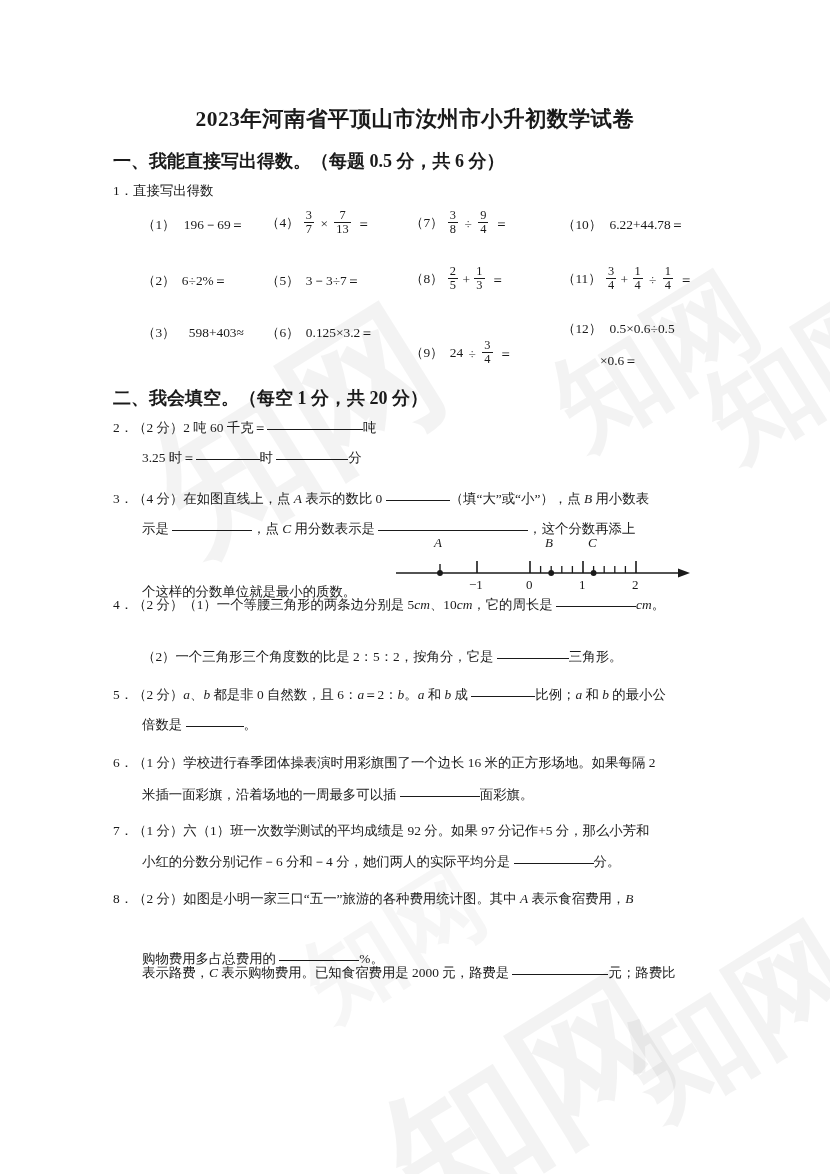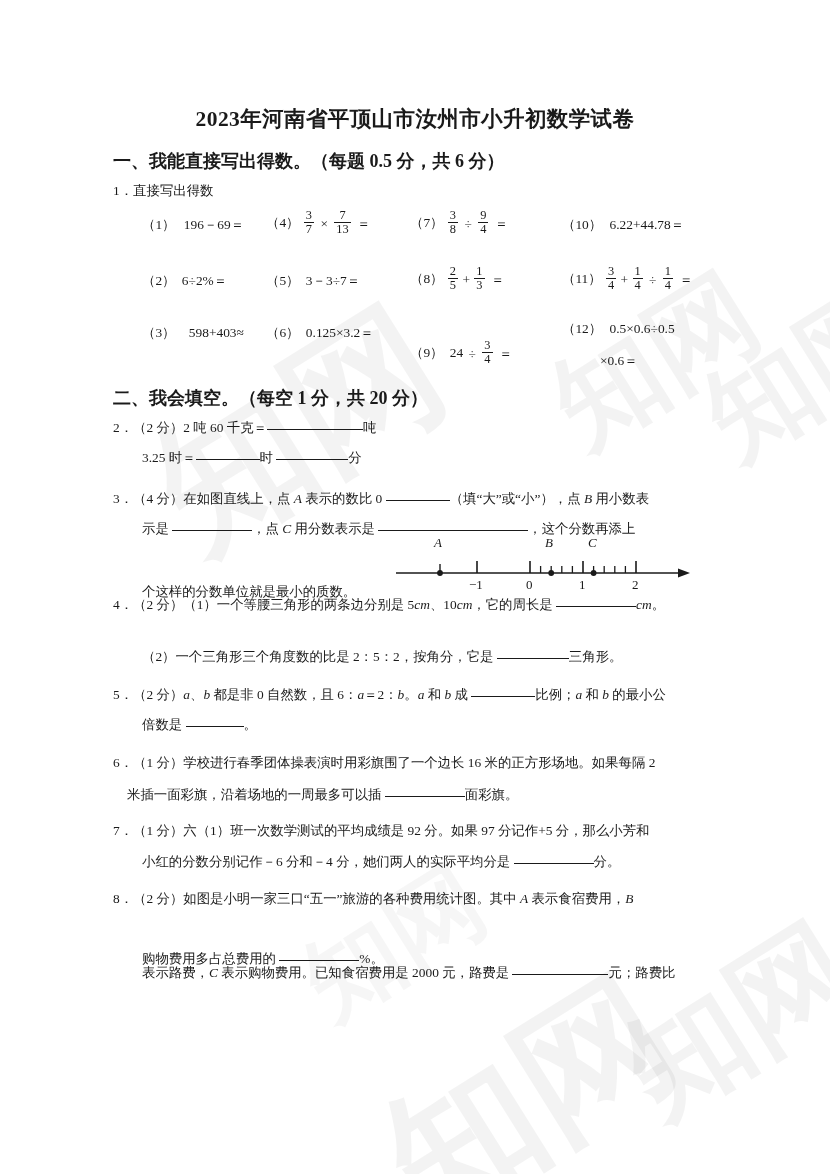--- a/index.html
+++ b/index.html
@@ -299,21 +299,21 @@
     </div>
 
     <div class="q-line" style="left:113px; top:686px;">
       <span>5．（2 分）</span><span class="ital">a</span><span>、</span><span class="ital">b</span><span> 都是非 0 自然数，且 6：</span><span class="ital">a</span><span>＝2：</span><span class="ital">b</span><span>。</span><span class="ital">a</span><span> 和 </span><span class="ital">b</span><span> 成 </span><span class="blank b64"></span><span>比例；</span><span class="ital">a</span><span> 和 </span><span class="ital">b</span><span> 的最小公</span>
     </div>
     <div class="q-line" style="left:142px; top:716px;">
       <span>倍数是 </span><span class="blank b58"></span><span>。</span>
     </div>
 
     <div class="q-line" style="left:113px; top:754px;">6．（1 分）学校进行春季团体操表演时用彩旗围了一个边长 16 米的正方形场地。如果每隔 2</div>
-    <div class="q-line" style="left:127px; top:786px;font-family:Liberation Serif, serif;">
+    <div class="q-line" style="left:142px; top:786px;font-family:Liberation Serif, serif;">
       <span>米插一面彩旗，沿着场地的一周最多可以插 </span><span class="blank b80"></span><span>面彩旗。</span>
     </div>
 
     <div class="q-line" style="left:113px; top:822px;">7．（1 分）六（1）班一次数学测试的平均成绩是 92 分。如果 97 分记作+5 分，那么小芳和</div>
     <div class="q-line" style="left:142px; top:853px;">
       <span>小红的分数分别记作－6 分和－4 分，她们两人的实际平均分是 </span><span class="blank b80"></span><span>分。</span>
     </div>
 
     <div class="q-line" style="left:113px; top:890px;">
       <span>8．（2 分）如图是小明一家三口“五一”旅游的各种费用统计图。其中 </span><span class="ital">A</span><span> 表示食宿费用，</span><span class="ital">B</span>

